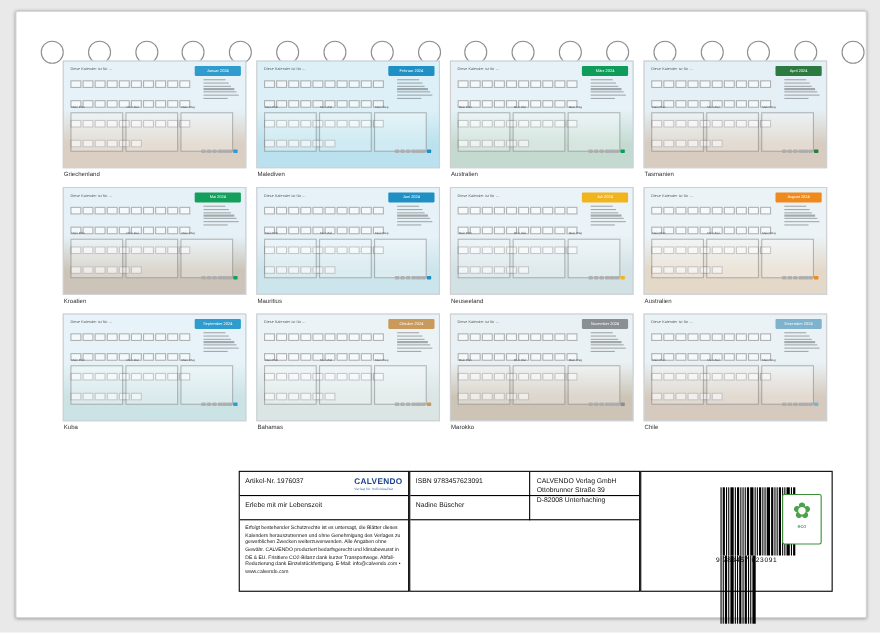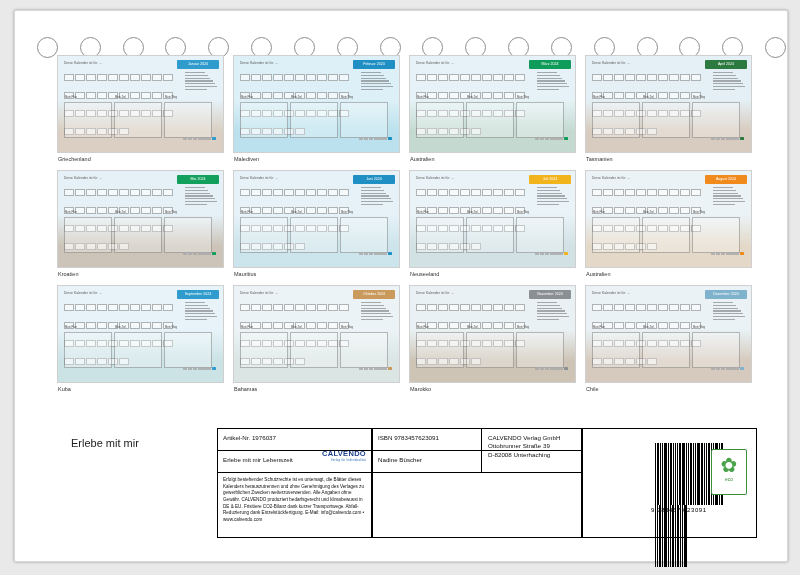--- a/index.html
+++ b/index.html
@@ -91,21 +91,21 @@
   .b-barcode{left:525px;top:0;width:175px;height:110px;}
   .b-article .r1{position:absolute;left:0;top:0;width:100%;height:22px;border-bottom:0.8px solid #000;box-sizing:border-box;}
   .b-article .r2{position:absolute;left:0;top:22px;width:100%;height:22px;border-bottom:0.8px solid #000;box-sizing:border-box;}
   .b-article .r3{position:absolute;left:0;top:44px;width:100%;height:66px;}
   .b-isbn .r1{position:absolute;left:0;top:0;width:100%;height:22px;border-bottom:0.8px solid #000;box-sizing:border-box;}
   .b-isbn .r2{position:absolute;left:0;top:22px;width:100%;height:22px;border-bottom:0.8px solid #000;box-sizing:border-box;}
   .b-isbn .vline{position:absolute;left:108px;top:0;width:0.8px;height:44px;background:#000;}
   .cell-txt{font-size:6.2px;color:#111;padding:5px 5px 0 5px;line-height:1.35;}
   .cell-txt.small{font-size:4.6px;line-height:1.45;padding-top:4px;}
   .logo-cal{
-    position:absolute;right:5px;top:20px;text-align:right;
+    position:absolute;right:5px;top:4px;text-align:left;
   }
   .logo-cal .nm{font-size:7.5px;font-weight:bold;color:#1b3f8b;letter-spacing:.3px;}
   .logo-cal .sub{font-size:3px;color:#2f6fb5;letter-spacing:.2px;}
   .barcode{
     position:absolute;left:72px;top:14px;width:70px;height:62px;
   }
   .barcode i{display:inline-block;background:#000;height:100%;vertical-align:top;margin-right:1px;}
   .bc-num{position:absolute;left:68px;top:78px;font-size:6px;letter-spacing:.6px;color:#000;}
   .eco{
     position:absolute;right:9px;top:20px;width:34px;height:44px;
@@ -476,21 +476,20 @@
           </div>
           <div class="minical"><b style="background: rgba(170, 170, 170, 0.85);"></b><b style="background: rgba(170, 170, 170, 0.85);"></b><b style="background: rgba(170, 170, 170, 0.85);"></b><b style="background: rgba(170, 170, 170, 0.85);"></b><b style="background: rgba(170, 170, 170, 0.85);"></b><b style="background: rgba(170, 170, 170, 0.85);"></b><b style="background: rgb(127, 178, 204);"></b></div>
         </div>
         <div class="caption">Chile</div>
       </div>
     </div>
 
   <div class="bottom">
 
     <div class="title-block">
-      <div>Erlebe mit mir</div>
     </div>
 
     <div class="box b-article">
       <div class="r1">
         <div class="cell-txt">Artikel-Nr. 1976037</div>
         <div class="logo-cal">
           <div class="nm">CALVENDO</div>
           <div class="sub">Verlag für Individualität</div>
         </div>
       </div>

